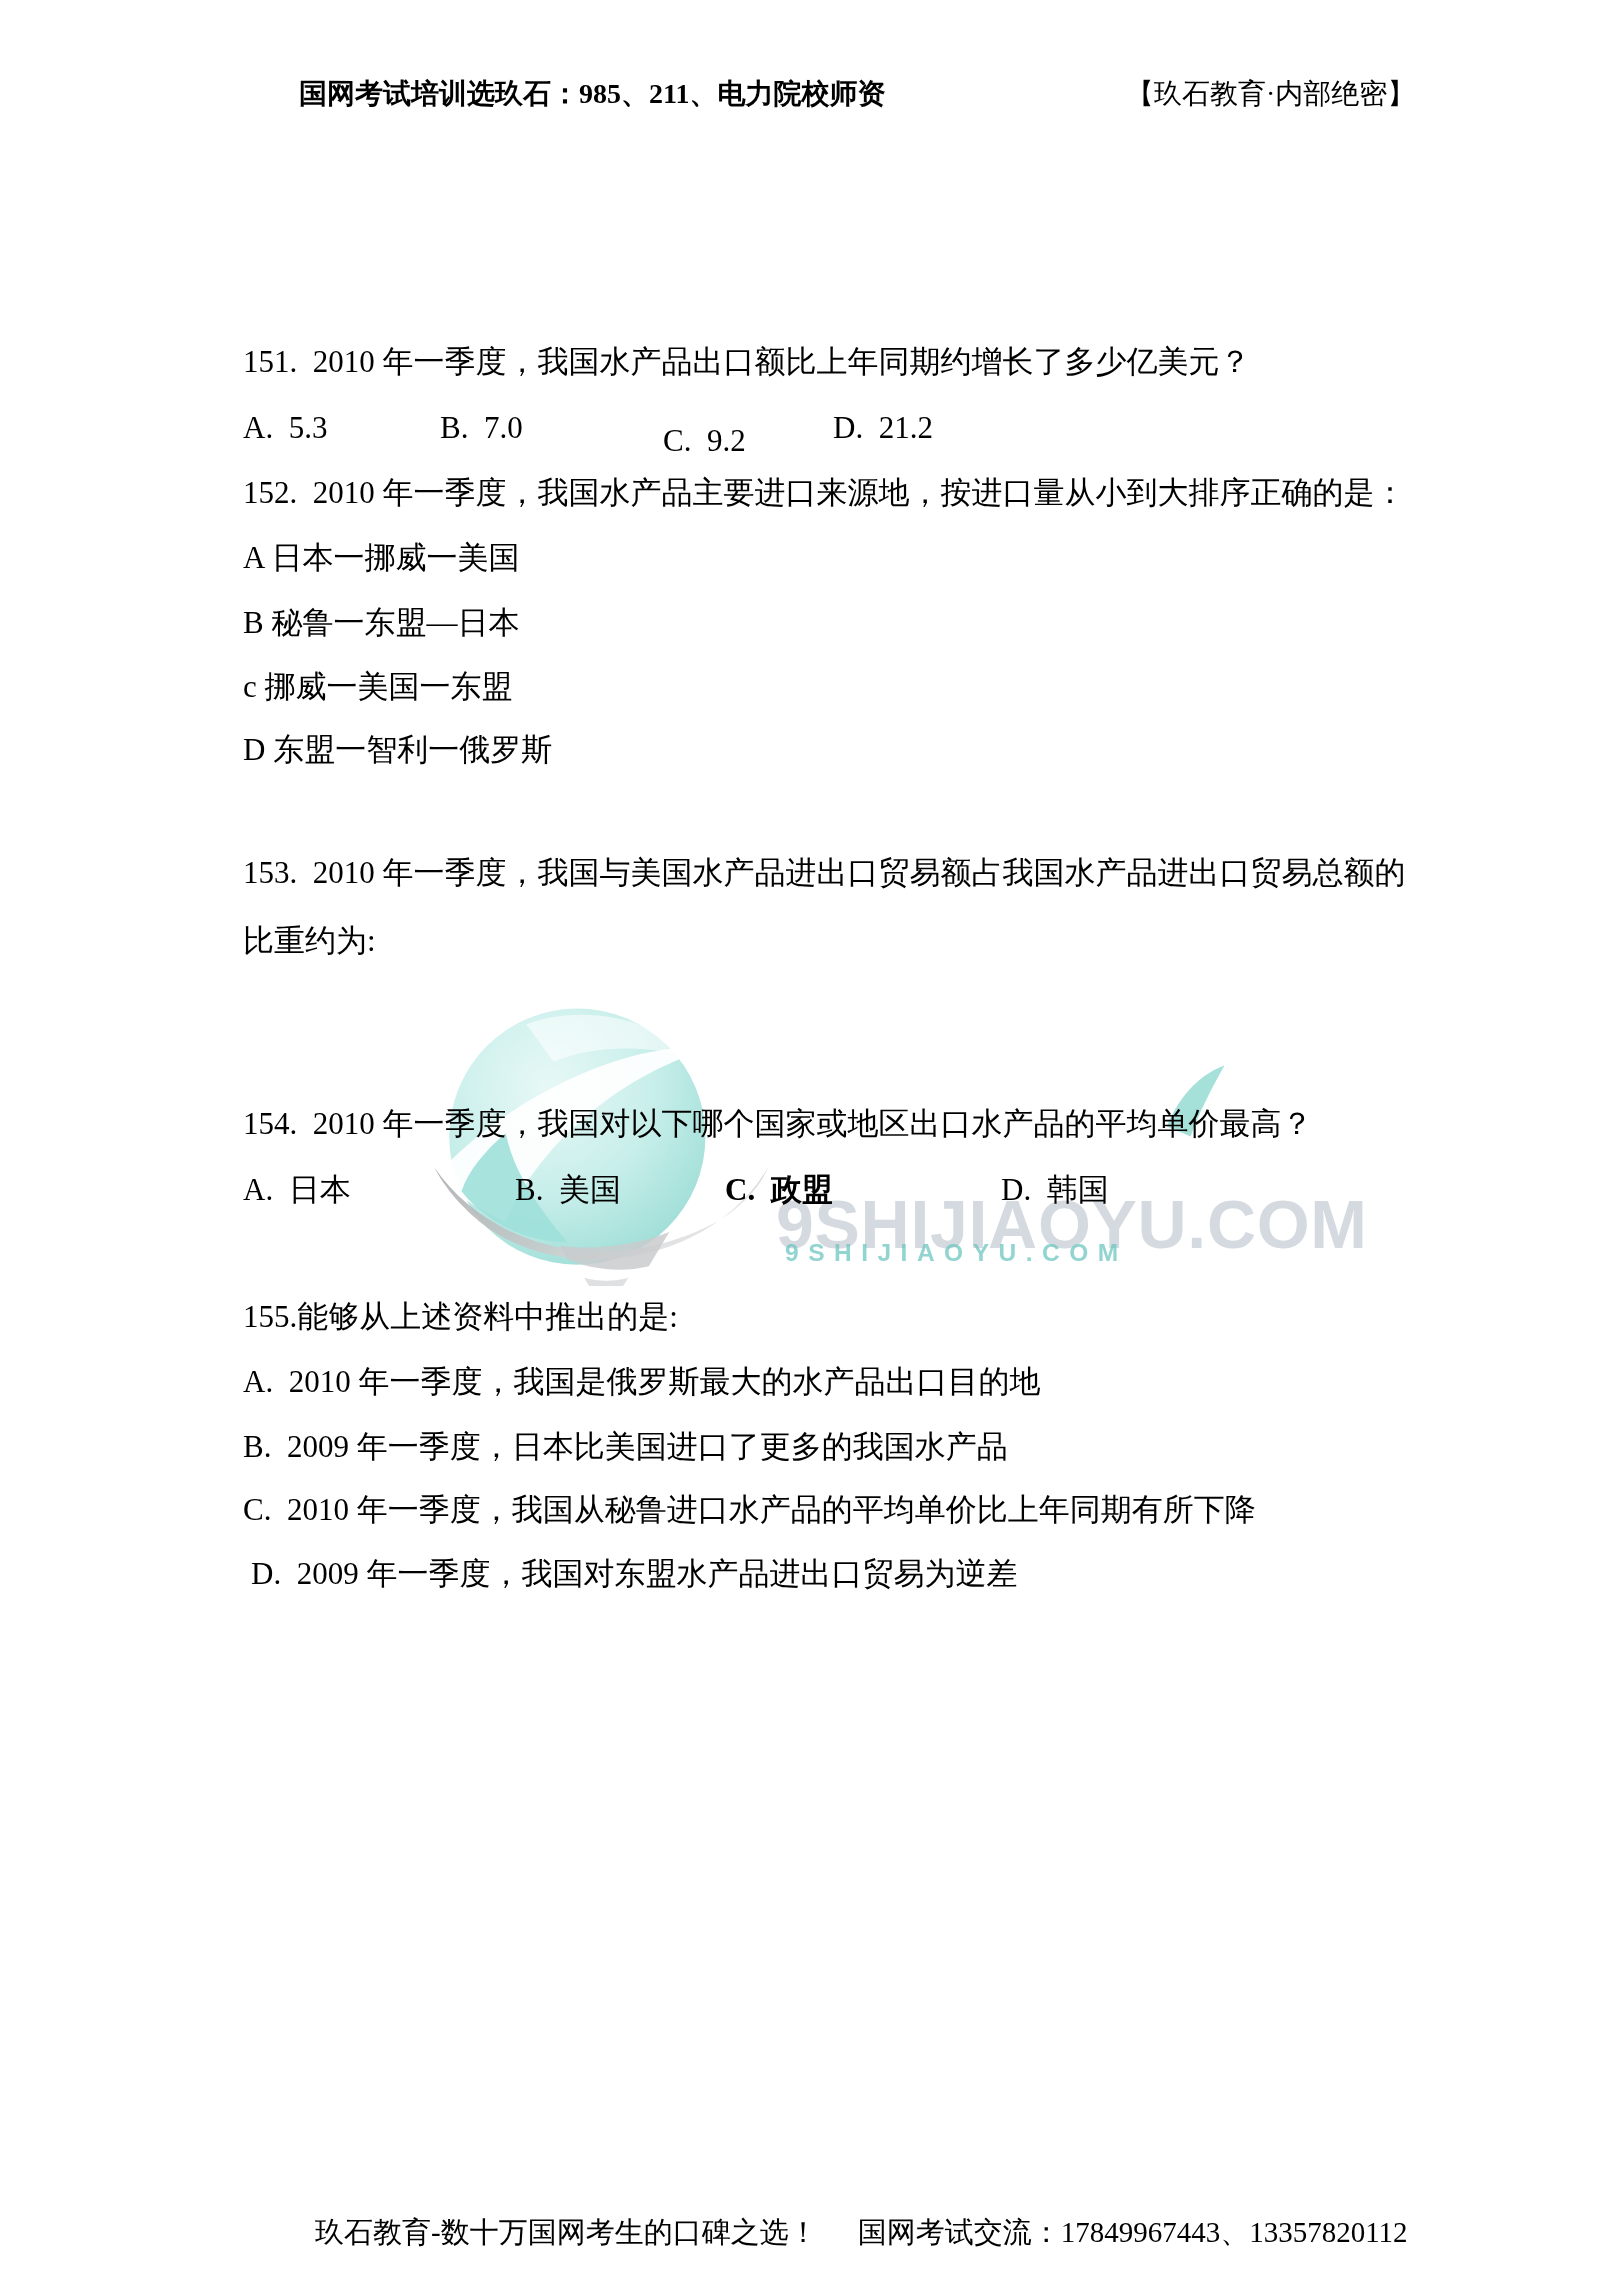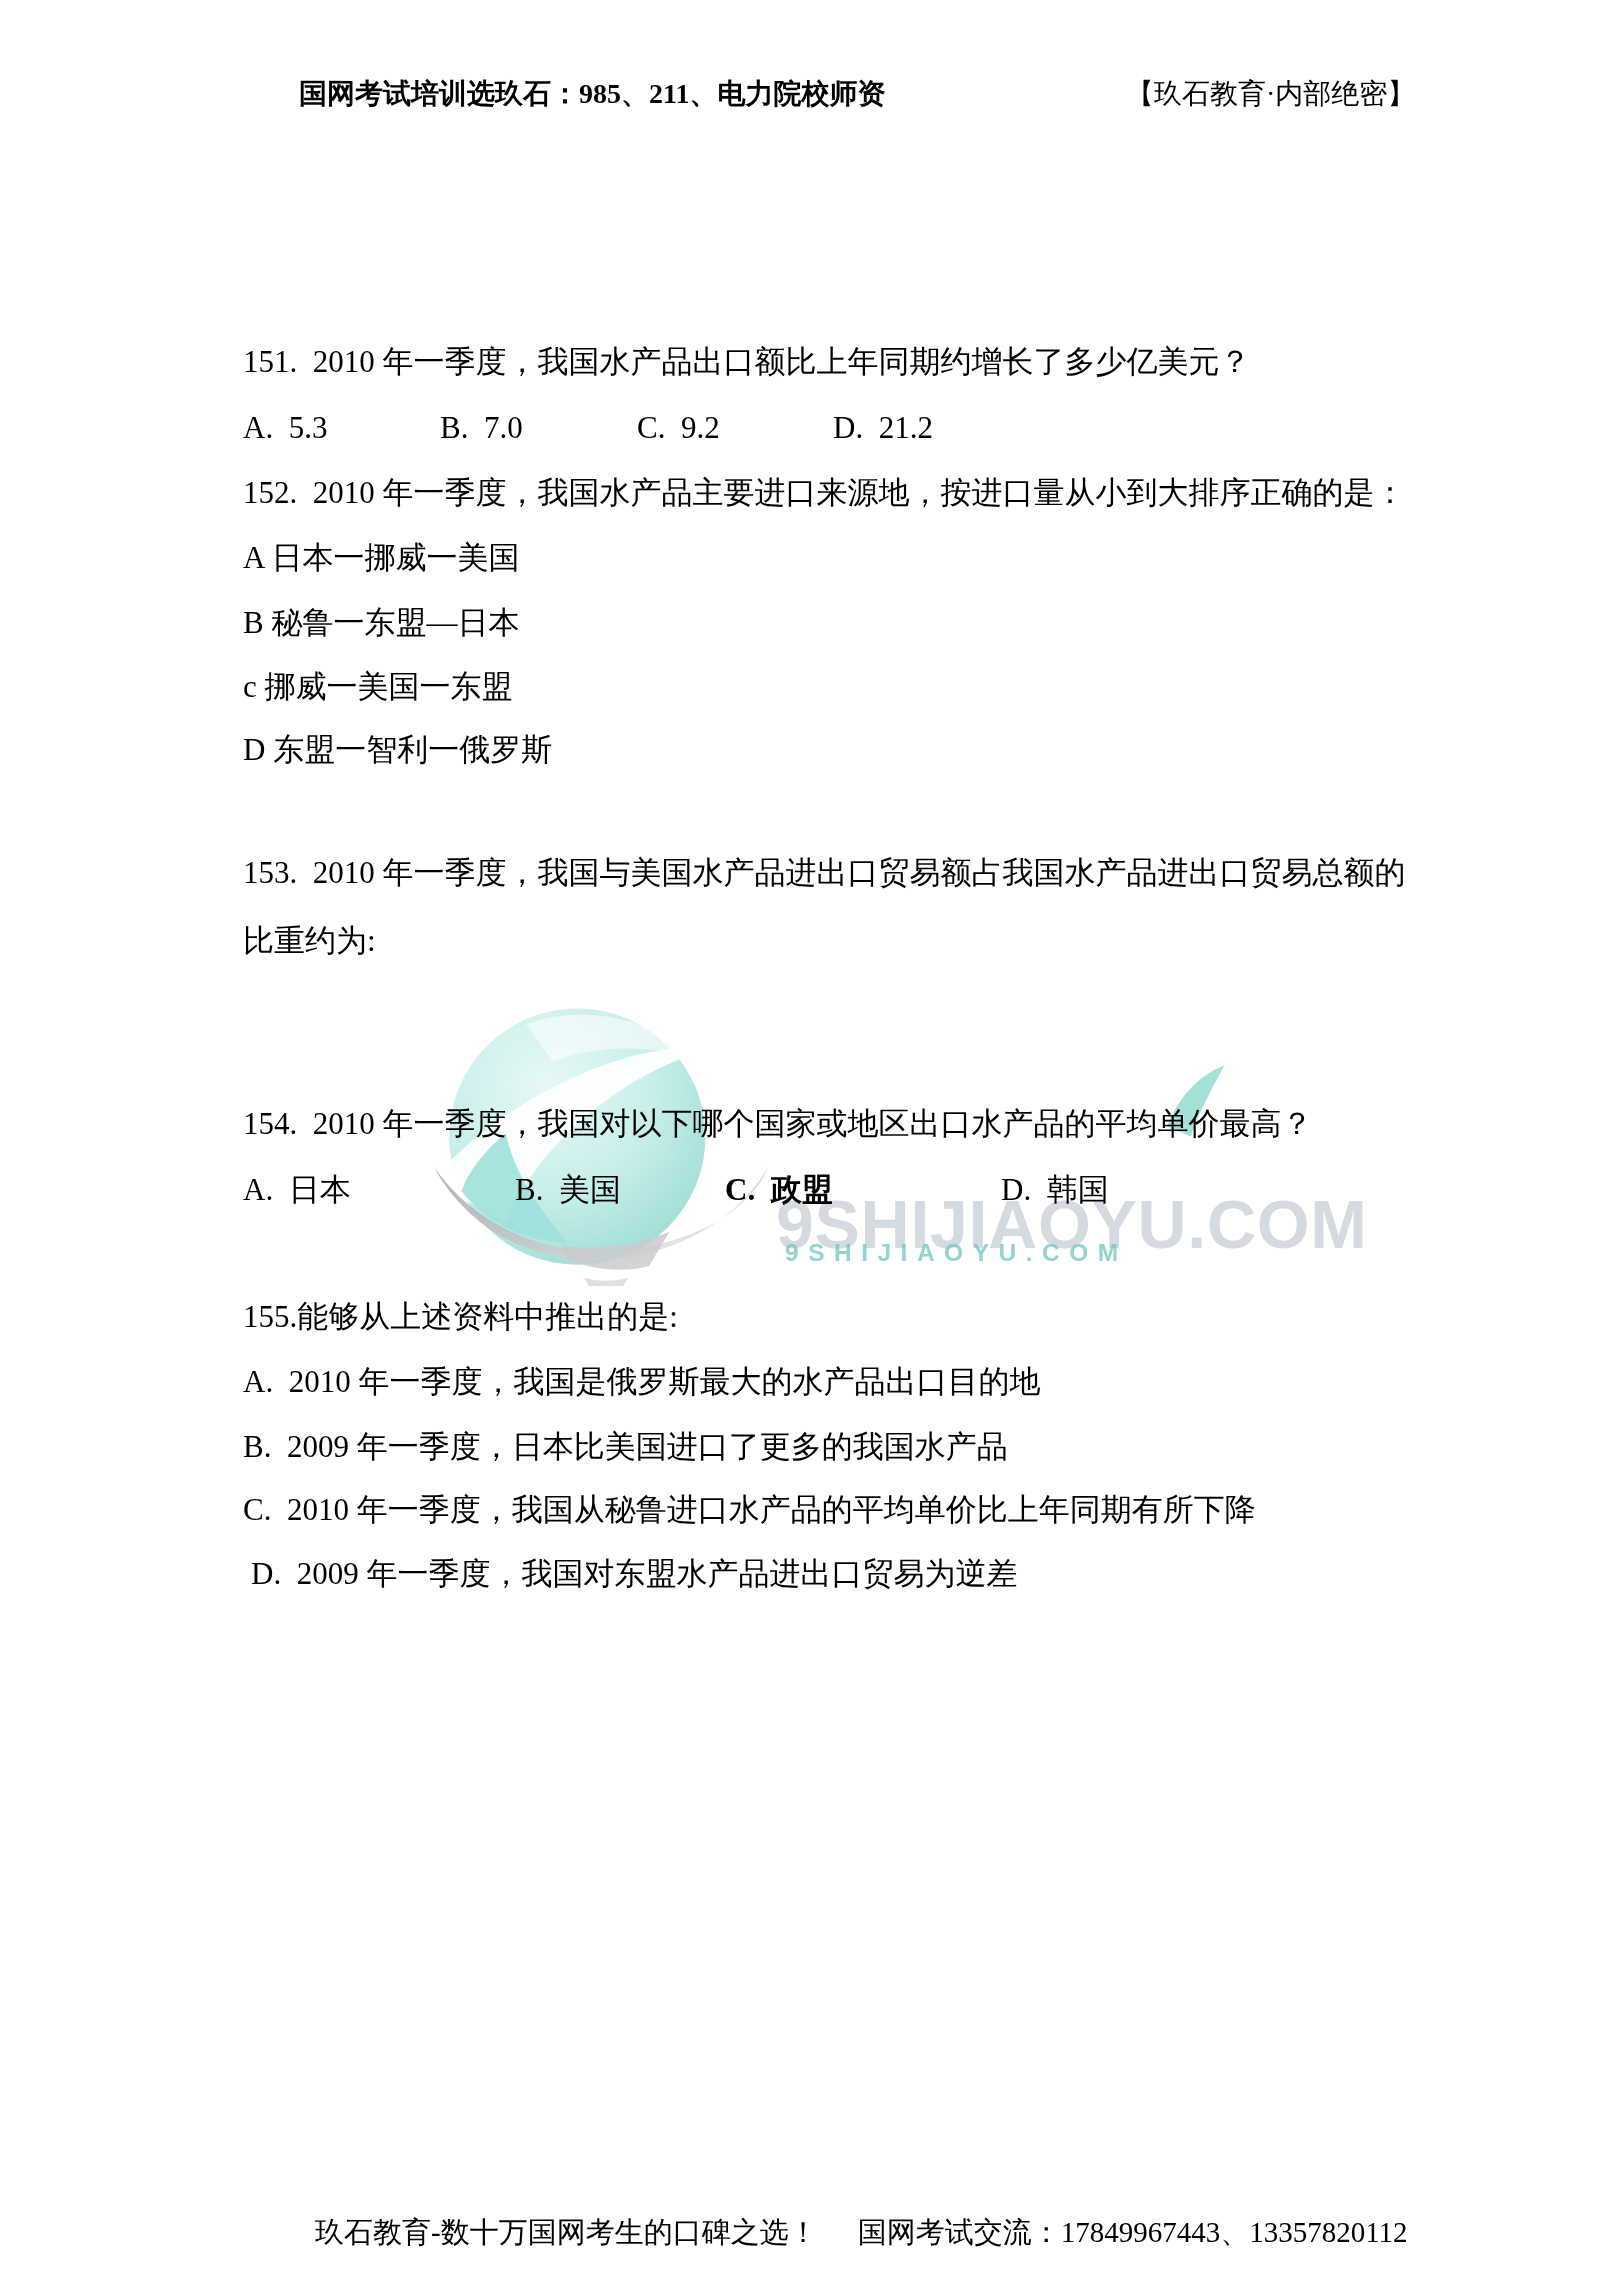--- a/index.html
+++ b/index.html
@@ -98,21 +98,21 @@
     <path d="M10 95 C 30 45, 65 15, 95 5 C 75 40, 55 80, 45 110 Z" fill="#8fd8d0" opacity="0.8"></path>
   </svg>
 
   <div class="wm wm-url">9SHIJIAOYU.COM</div>
   <div class="wm wm-url-small">9SHIJIAOYU.COM</div>
 
   <div class="line" style="top:342px;">151.  2010 年一季度，我国水产品出口额比上年同期约增长了多少亿美元？</div>
   <div class="opt-row" style="top:410px;">
     <span style="left:243px;">A.  5.3</span>
     <span style="left:440px;">B.  7.0</span>
-    <span style="left:637px;">C.  9.2</span>
+    <span style="left:663px;margin-top:13px;">C.  9.2</span>
     <span style="left:833px;">D.  21.2</span>
   </div>
 
   <div class="line" style="top:473px;">152.  2010 年一季度，我国水产品主要进口来源地，按进口量从小到大排序正确的是：</div>
   <div class="line" style="top:538px;">A 日本一挪威一美国</div>
   <div class="line" style="top:603px;">B 秘鲁一东盟—日本</div>
   <div class="line" style="top:667px;">c 挪威一美国一东盟</div>
   <div class="line" style="top:730px;">D 东盟一智利一俄罗斯</div>
 
   <div class="line" style="top:853px;">153.  2010 年一季度，我国与美国水产品进出口贸易额占我国水产品进出口贸易总额的</div>

